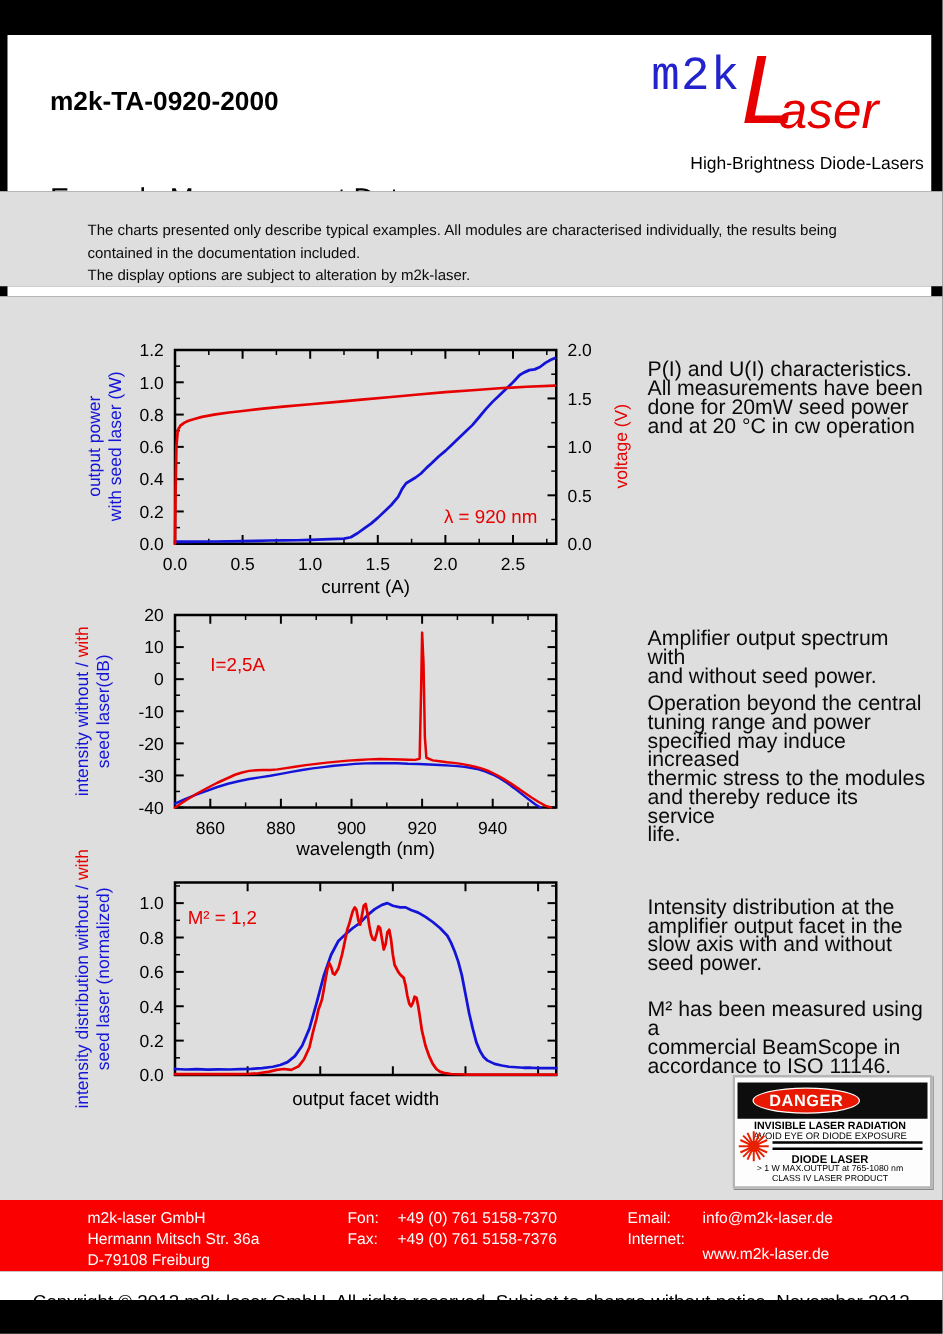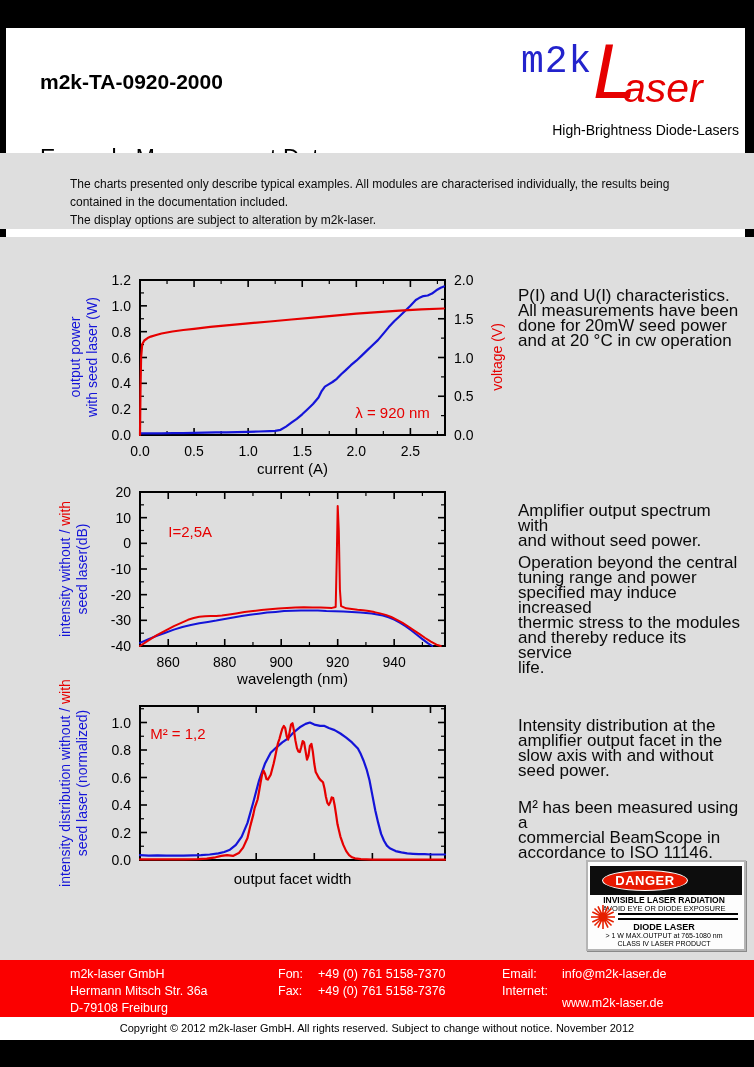--- a/index.html
+++ b/index.html
@@ -66,21 +66,21 @@
   .dl-line5 { position:absolute; left:0; right:4px; top:78px; text-align:center; font-size:7px; color:#000; }
 
   
   .band-footer { color:#fff; font-size:12.5px; line-height:17px;padding-left:48px; }
   .f-col1 { position:absolute; left:70px; top:6px; }
   .f-row { position:absolute; }
   #f-fon { left:278px; top:6px; } #f-fax { left:278px; top:23px; }
   #f-em  { left:502px; top:6px; } #f-web { left:502px; top:23px; }
   .f-val-fon { position:absolute; left:318px; top:6px; } .f-val-fax { position:absolute; left:318px; top:23px; }
   .f-val-em { position:absolute; left:562px; top:6px; } .f-val-web { position:absolute; left:562px; top:35px; }
-  .band-copy { text-align:center; font-size:11px; color:#000; padding-top:5px; }
+  .band-copy { text-align:center; font-size:15px; color:#000; padding-top:16px; }
 </style>
 </head>
 <body>
 
 <div class="band band-header">
   <div class="doc-title">m2k-TA-0920-2000</div>
   <div class="doc-subtitle">Example Measurement Data</div>
   <div class="logo">
     <span class="lg-m2k">m2k</span>
     <span class="lg-L">L</span>

